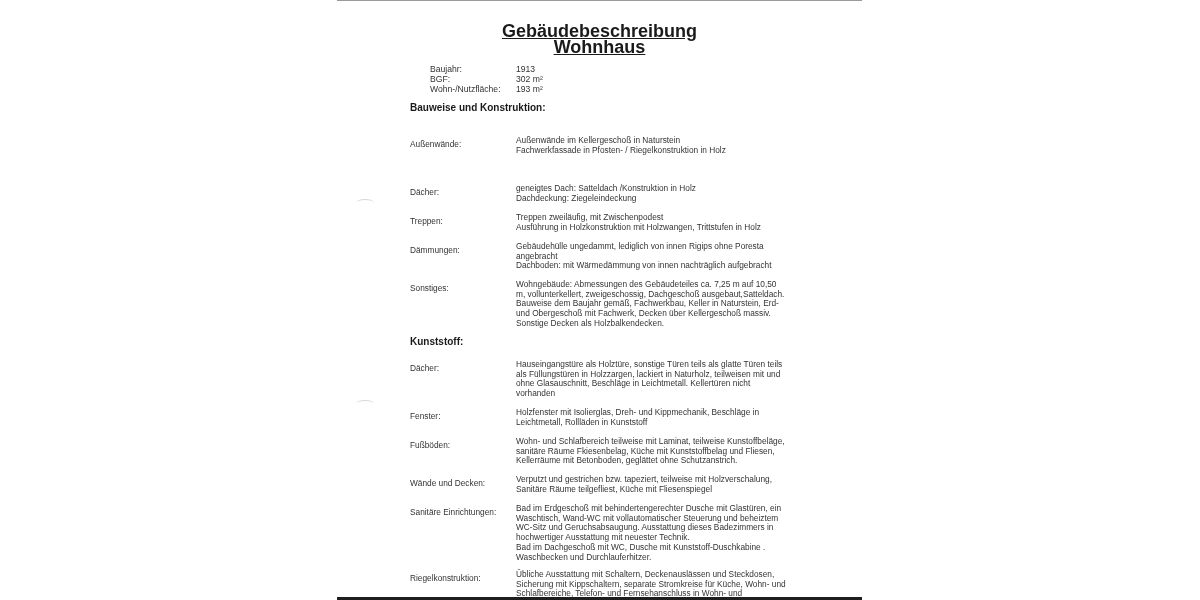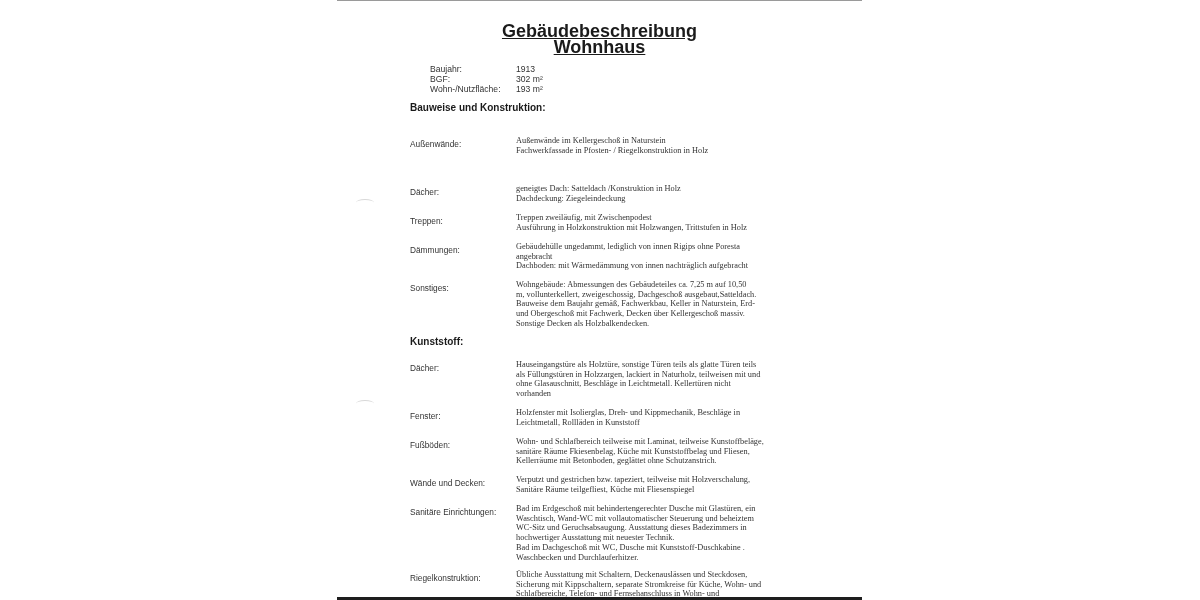--- a/index.html
+++ b/index.html
@@ -10,21 +10,21 @@
   .bottom-rule { position:absolute; left:337px; top:597px; width:525px; height:3px; background:#1e1e1e; }
   .punch { position:absolute; width:18px; height:6px; border-top:1.5px solid #d8d8d8; border-radius:50% 50% 0 0; }
   .title { position:absolute; left:337px; width:525px; text-align:center; font-weight:bold;
            font-size:18px; text-decoration:underline; color:#1a1a1a; line-height:15px; }
   .meta { position:absolute; left:410px; font-size:8.6px; line-height:10px; color:#333; }
   .meta .k { position:absolute; left:0; white-space:nowrap;padding-left:20px; }
   .meta .v { position:absolute; left:106px; white-space:nowrap; }
   .section { position:absolute; left:410px; font-weight:bold; font-size:10px; color:#1a1a1a; }
   .row { position:absolute; left:410px; width:390px; font-size:8.3px; line-height:9.7px; color:#333; }
   .row .lbl { position:absolute; left:0; top:4px; white-space:nowrap;text-align:right; }
-  .row .txt { position:absolute; left:106px; top:0; width:280px; white-space:pre-line;font-family:Liberation Serif, serif; }
+  .row .txt { position:absolute; left:106px; top:0; width:280px; white-space:pre-line; }
 </style>
 </head>
 <body>
 
 <div class="page"></div>
 <div class="top-rule"></div>
 <div class="bottom-rule"></div>
 <div class="punch" style="left:356px; top:199px;"></div>
 <div class="punch" style="left:356px; top:400px;"></div>
 

